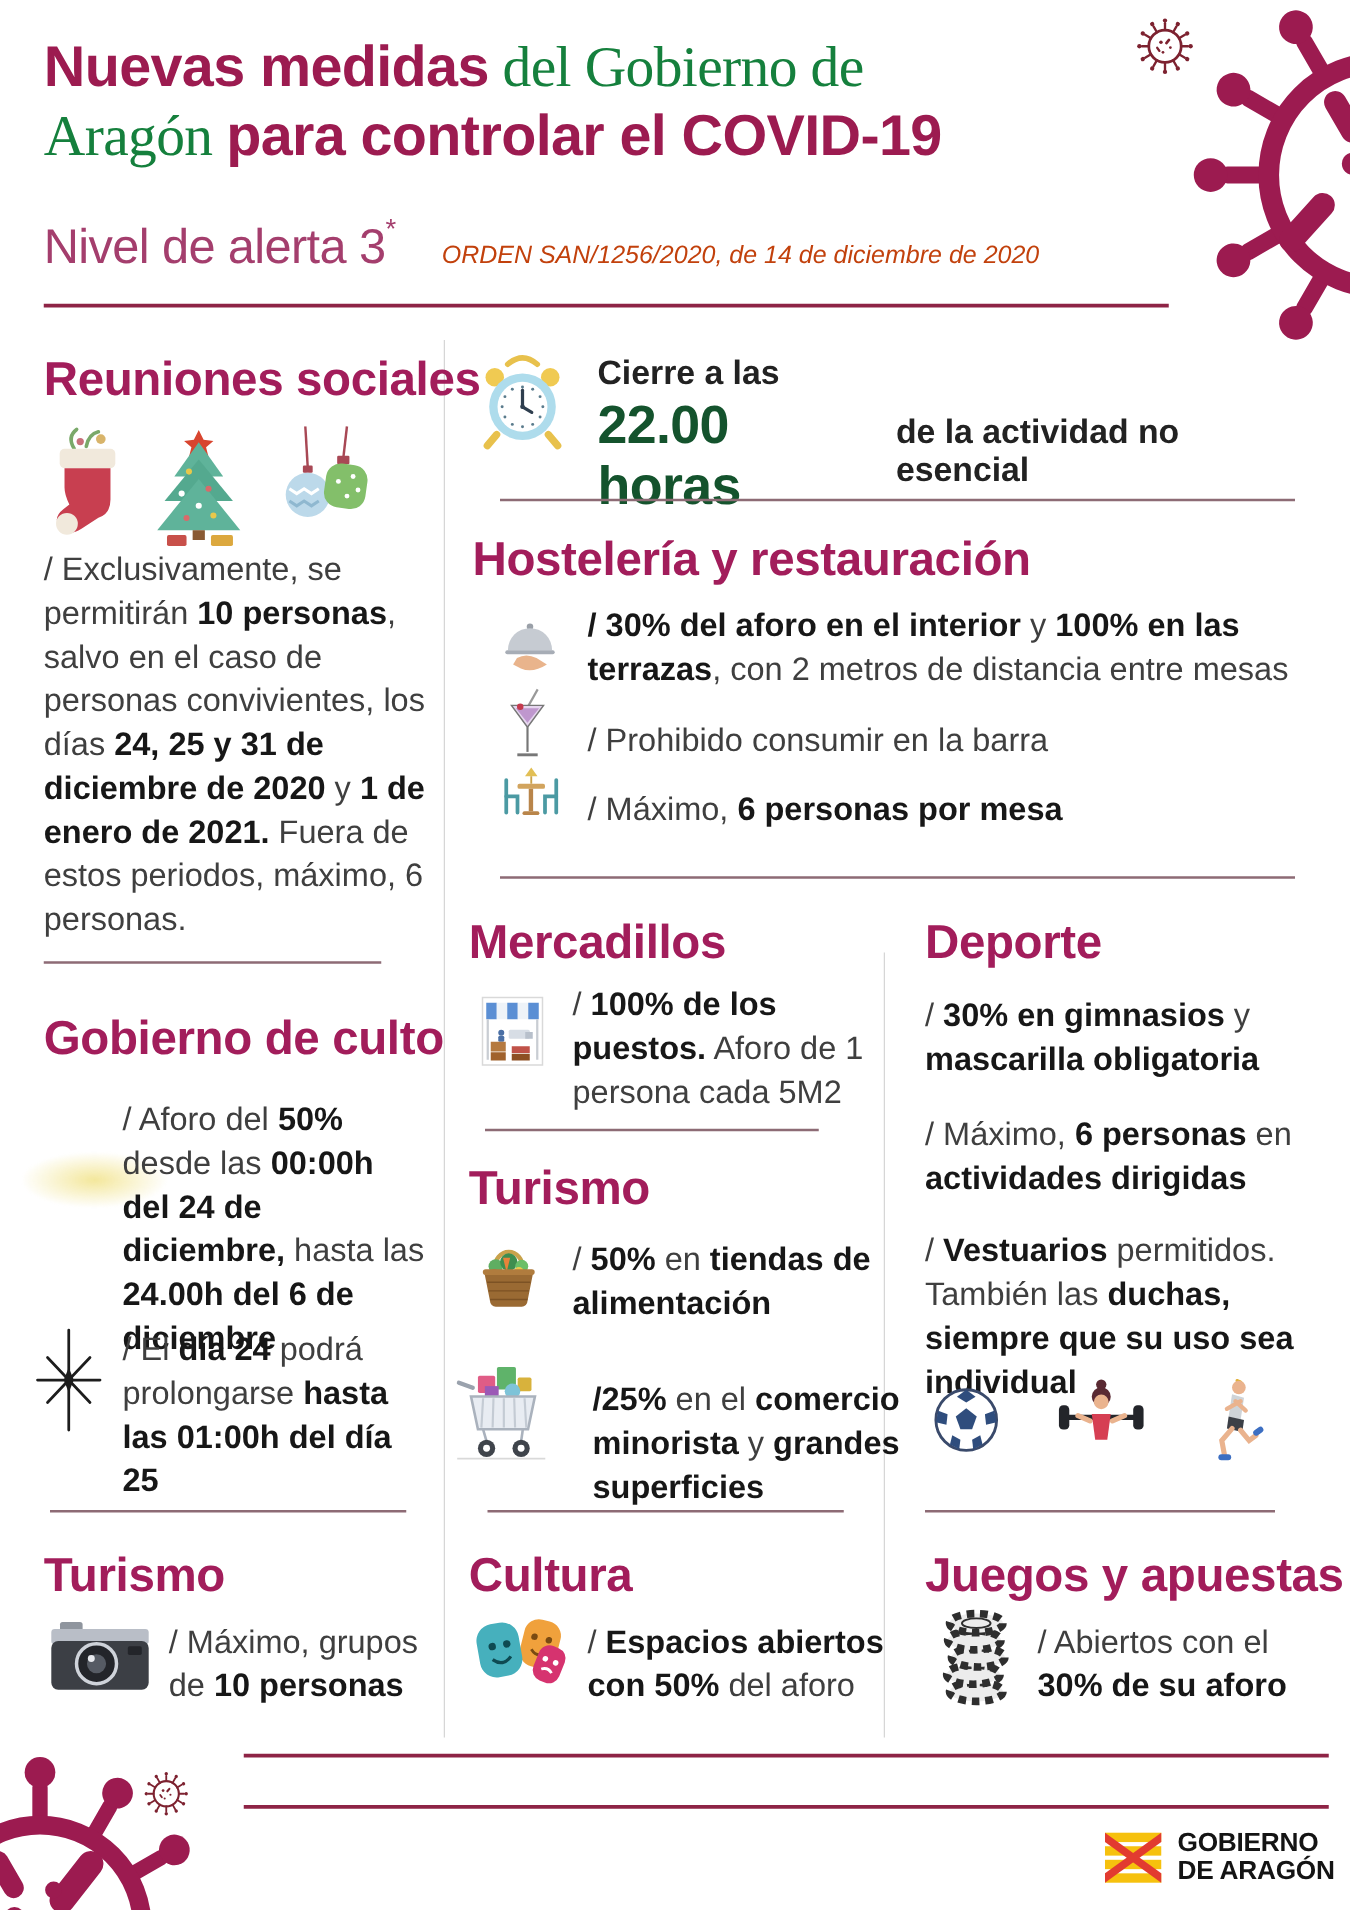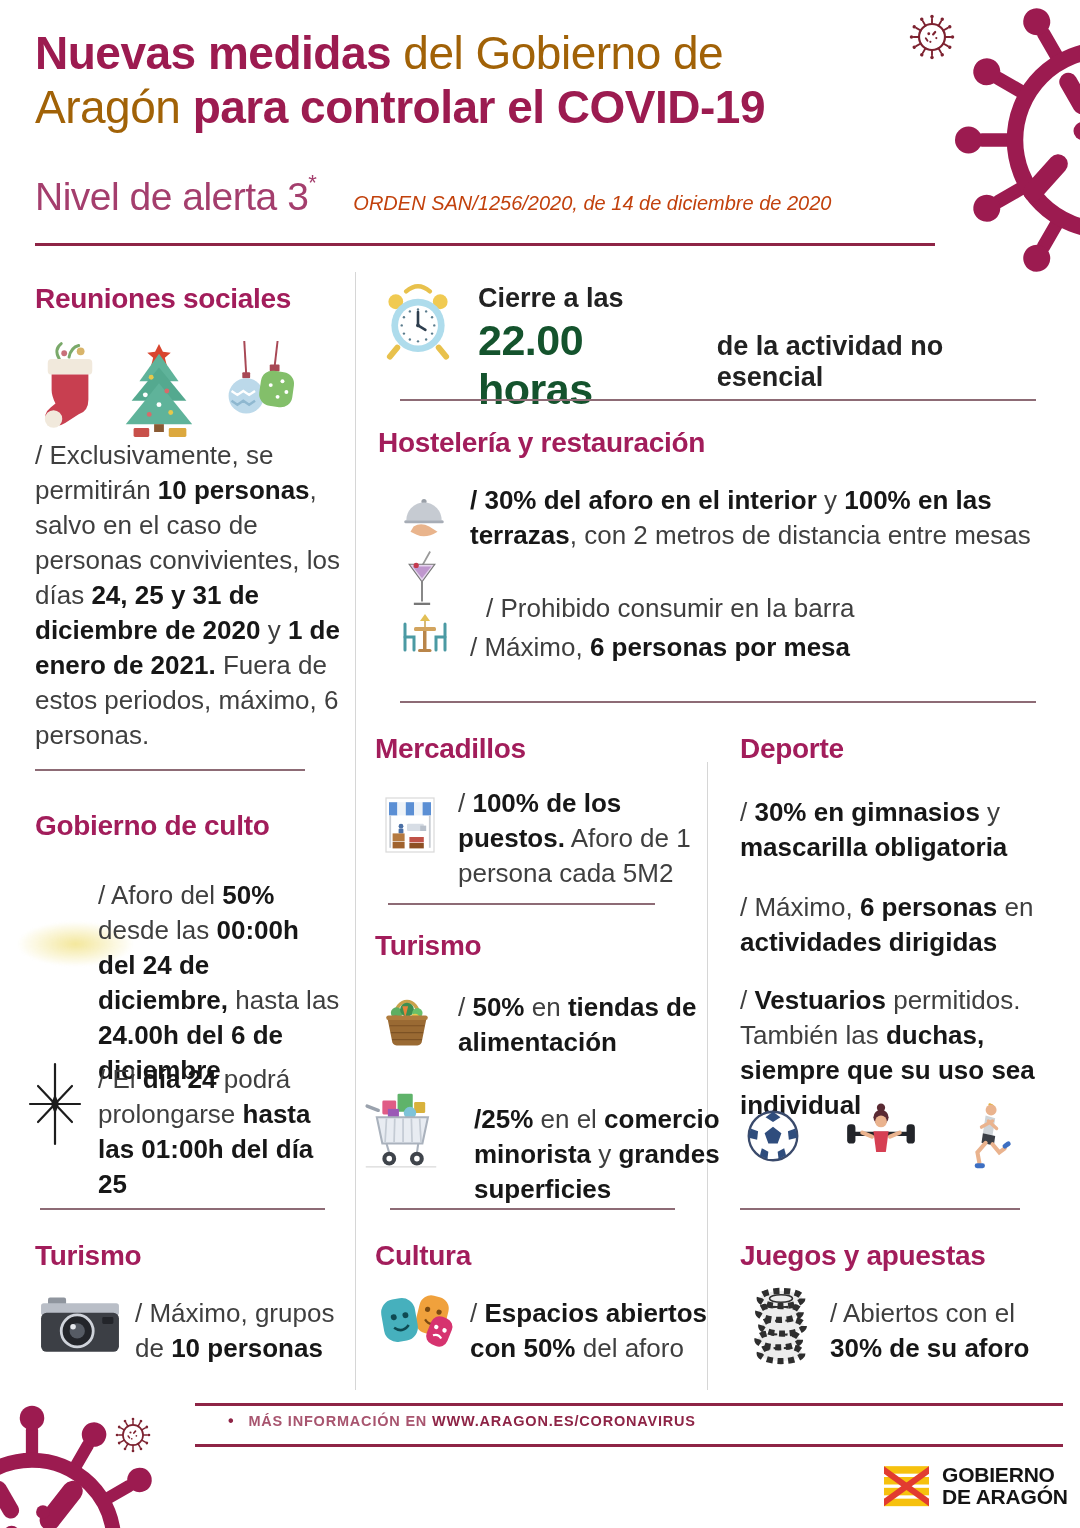--- a/index.html
+++ b/index.html
@@ -1,30 +1,30 @@
 <!DOCTYPE html>
 <html><head>
 <meta charset="utf-8">
 <style>
   html,body{margin:0;padding:0;background:#e9e9e9;}
   .page{position:relative;width:1080px;height:1528px;margin:0 auto;background:#ffffff;
         overflow:hidden;font-family:"Liberation Sans","DejaVu Sans",sans-serif;color:#3f3f3f;}
   .abs{position:absolute;}
   
   .title{left:35px;top:26px;width:880px;font-size:46px;line-height:1.18;font-weight:700;color:#9c1b50;letter-spacing:-0.5px;}
-  .title .reg{font-weight:400;color:#a16207;}
+  .title .reg{font-weight:400;color:#15803d;font-family:Liberation Serif, serif;}
   .alert-row{left:35px;top:170px;width:960px;white-space:nowrap;}
   .alert-level{font-size:39px;color:#a43e6d;font-weight:400;letter-spacing:-0.5px;}
   .alert-sup{font-size:22px;vertical-align:20px;color:#a43e6d;}
   .order-ref{font-style:italic;font-size:20px;color:#c2410c;margin-left:32px;font-weight:500;}
   .rule-strong{height:3px;background:#8e2446;}
   .rule-soft{height:2px;background:#8d6b75;}
   .v-rule{width:1px;background:#d6d6d6;}
   
-  .sec-h{font-size:28px;font-weight:700;color:#a21d5b;letter-spacing:-0.3px;}
+  .sec-h{font-size:38px;font-weight:700;color:#a21d5b;letter-spacing:-0.3px;}
   .body{font-size:26px;line-height:35px;color:#3f3f3f;}
   .body b{font-weight:700;color:#171717;}
   
   .closure-intro{font-size:27px;font-weight:700;color:#222;}
   .closure-line2{display:flex;align-items:baseline;gap:14px;margin-top:2px;}
   .closure-time{font-size:43px;font-weight:700;color:#14532d;letter-spacing:-0.5px;}
   .closure-suffix{font-size:27px;font-weight:700;color:#222;}
   
   .f-text{font-size:14.5px;letter-spacing:0.8px;color:#a8556f;font-weight:700;}
   .f-text .f-bullet{color:#8e2446;margin-right:14px;font-size:16px;}
@@ -295,21 +295,21 @@
   </svg>
   <p class="abs body" style="left:470px;top:483px;width:578px;margin:0;"><b>/ 30% del aforo en el interior</b><span> y </span><b>100% en las terrazas</b><span>, con 2 metros de distancia entre mesas</span></p>
   <svg class="abs" style="left:404px;top:548px;" width="36" height="64" viewBox="0 0 60 110">
     <line x1="44" y1="6" x2="26" y2="38" stroke="#999999" stroke-width="3"></line>
     <polygon points="8,28 52,28 30,58" fill="#e6d6ef" stroke="#777777" stroke-width="2"></polygon>
     <polygon points="14,32 46,32 30,52" fill="#b78cc8" opacity="0.85"></polygon>
     <circle cx="20" cy="30" r="4.5" fill="#c43a4e"></circle>
     <line x1="30" y1="58" x2="30" y2="92" stroke="#777777" stroke-width="3"></line>
     <line x1="16" y1="96" x2="44" y2="96" stroke="#777777" stroke-width="4"></line>
   </svg>
-  <p class="abs body" style="left:470px;top:575px;width:578px;margin:16px;"><span>/ Prohibido consumir en la barra</span></p>
+  <p class="abs body" style="left:470px;top:575px;width:578px;margin:0;"><span>/ Prohibido consumir en la barra</span></p>
   <svg class="abs" style="left:396px;top:612px;" width="58" height="52" viewBox="0 0 116 104">
     <polygon points="58,4 48,18 68,18" fill="#e2bf55"></polygon>
     <line x1="58" y1="18" x2="58" y2="30" stroke="#caa24a" stroke-width="3"></line>
     <rect x="36" y="30" width="44" height="8" rx="3" fill="#d2a45e"></rect>
     <rect x="54" y="38" width="7" height="36" fill="#b9854a"></rect>
     <rect x="44" y="74" width="27" height="6" rx="3" fill="#b9854a"></rect>
     <g stroke="#4b9aa3" stroke-width="6" fill="none" stroke-linecap="round">
       <path d="M18 24 V76"></path>
         <path d="M18 50 H36 V76"></path>
       <path d="M98 24 V76"></path>
@@ -480,23 +480,20 @@
     <ellipse cx="38" cy="88" rx="28" ry="10" fill="#ececec" stroke="#2e2e2e" stroke-width="8" stroke-dasharray="8 6"></ellipse>
     <ellipse cx="35" cy="70" rx="28" ry="10" fill="#ececec" stroke="#2e2e2e" stroke-width="8" stroke-dasharray="8 6"></ellipse>
     <ellipse cx="40" cy="52" rx="28" ry="10" fill="#ececec" stroke="#2e2e2e" stroke-width="8" stroke-dasharray="8 6"></ellipse>
     <ellipse cx="36" cy="34" rx="28" ry="10" fill="#ececec" stroke="#2e2e2e" stroke-width="8" stroke-dasharray="8 6"></ellipse>
     <ellipse cx="38" cy="16" rx="28" ry="10" fill="#ececec" stroke="#2e2e2e" stroke-width="8" stroke-dasharray="8 6"></ellipse>
     <ellipse cx="38" cy="16" rx="15" ry="5" fill="none" stroke="#2e2e2e" stroke-width="2"></ellipse>
   </svg>
   <p class="abs body" style="left:830px;top:1296px;width:238px;margin:0;"><span>/ Abiertos con el </span><b>30% de su aforo</b></p>
 
   <div class="abs rule-strong" style="left:195px;top:1403px;width:868px;"></div>
-  <div class="abs f-text" style="left:228px;top:1412px;">
-    <span class="f-bullet">•</span><span>MÁS INFORMACIÓN EN </span><b>WWW.ARAGON.ES/CORONAVIRUS</b>
-  </div>
   <div class="abs rule-strong" style="left:195px;top:1444px;width:868px;"></div>
 
   <div class="abs logo" style="left:884px;top:1464px;">
     <svg width="50" height="46" viewBox="0 0 60 54">
       <rect x="0" y="2" width="54" height="9" fill="#f6c10e"></rect>
       <rect x="0" y="15" width="54" height="9" fill="#f6c10e"></rect>
       <rect x="0" y="28" width="54" height="9" fill="#f6c10e"></rect>
       <rect x="0" y="41" width="54" height="9" fill="#f6c10e"></rect>
       <polygon points="0,2 54,41 54,50 0,11" fill="#e23b30"></polygon>
       <polygon points="54,2 0,41 0,50 54,11" fill="#e23b30"></polygon>

